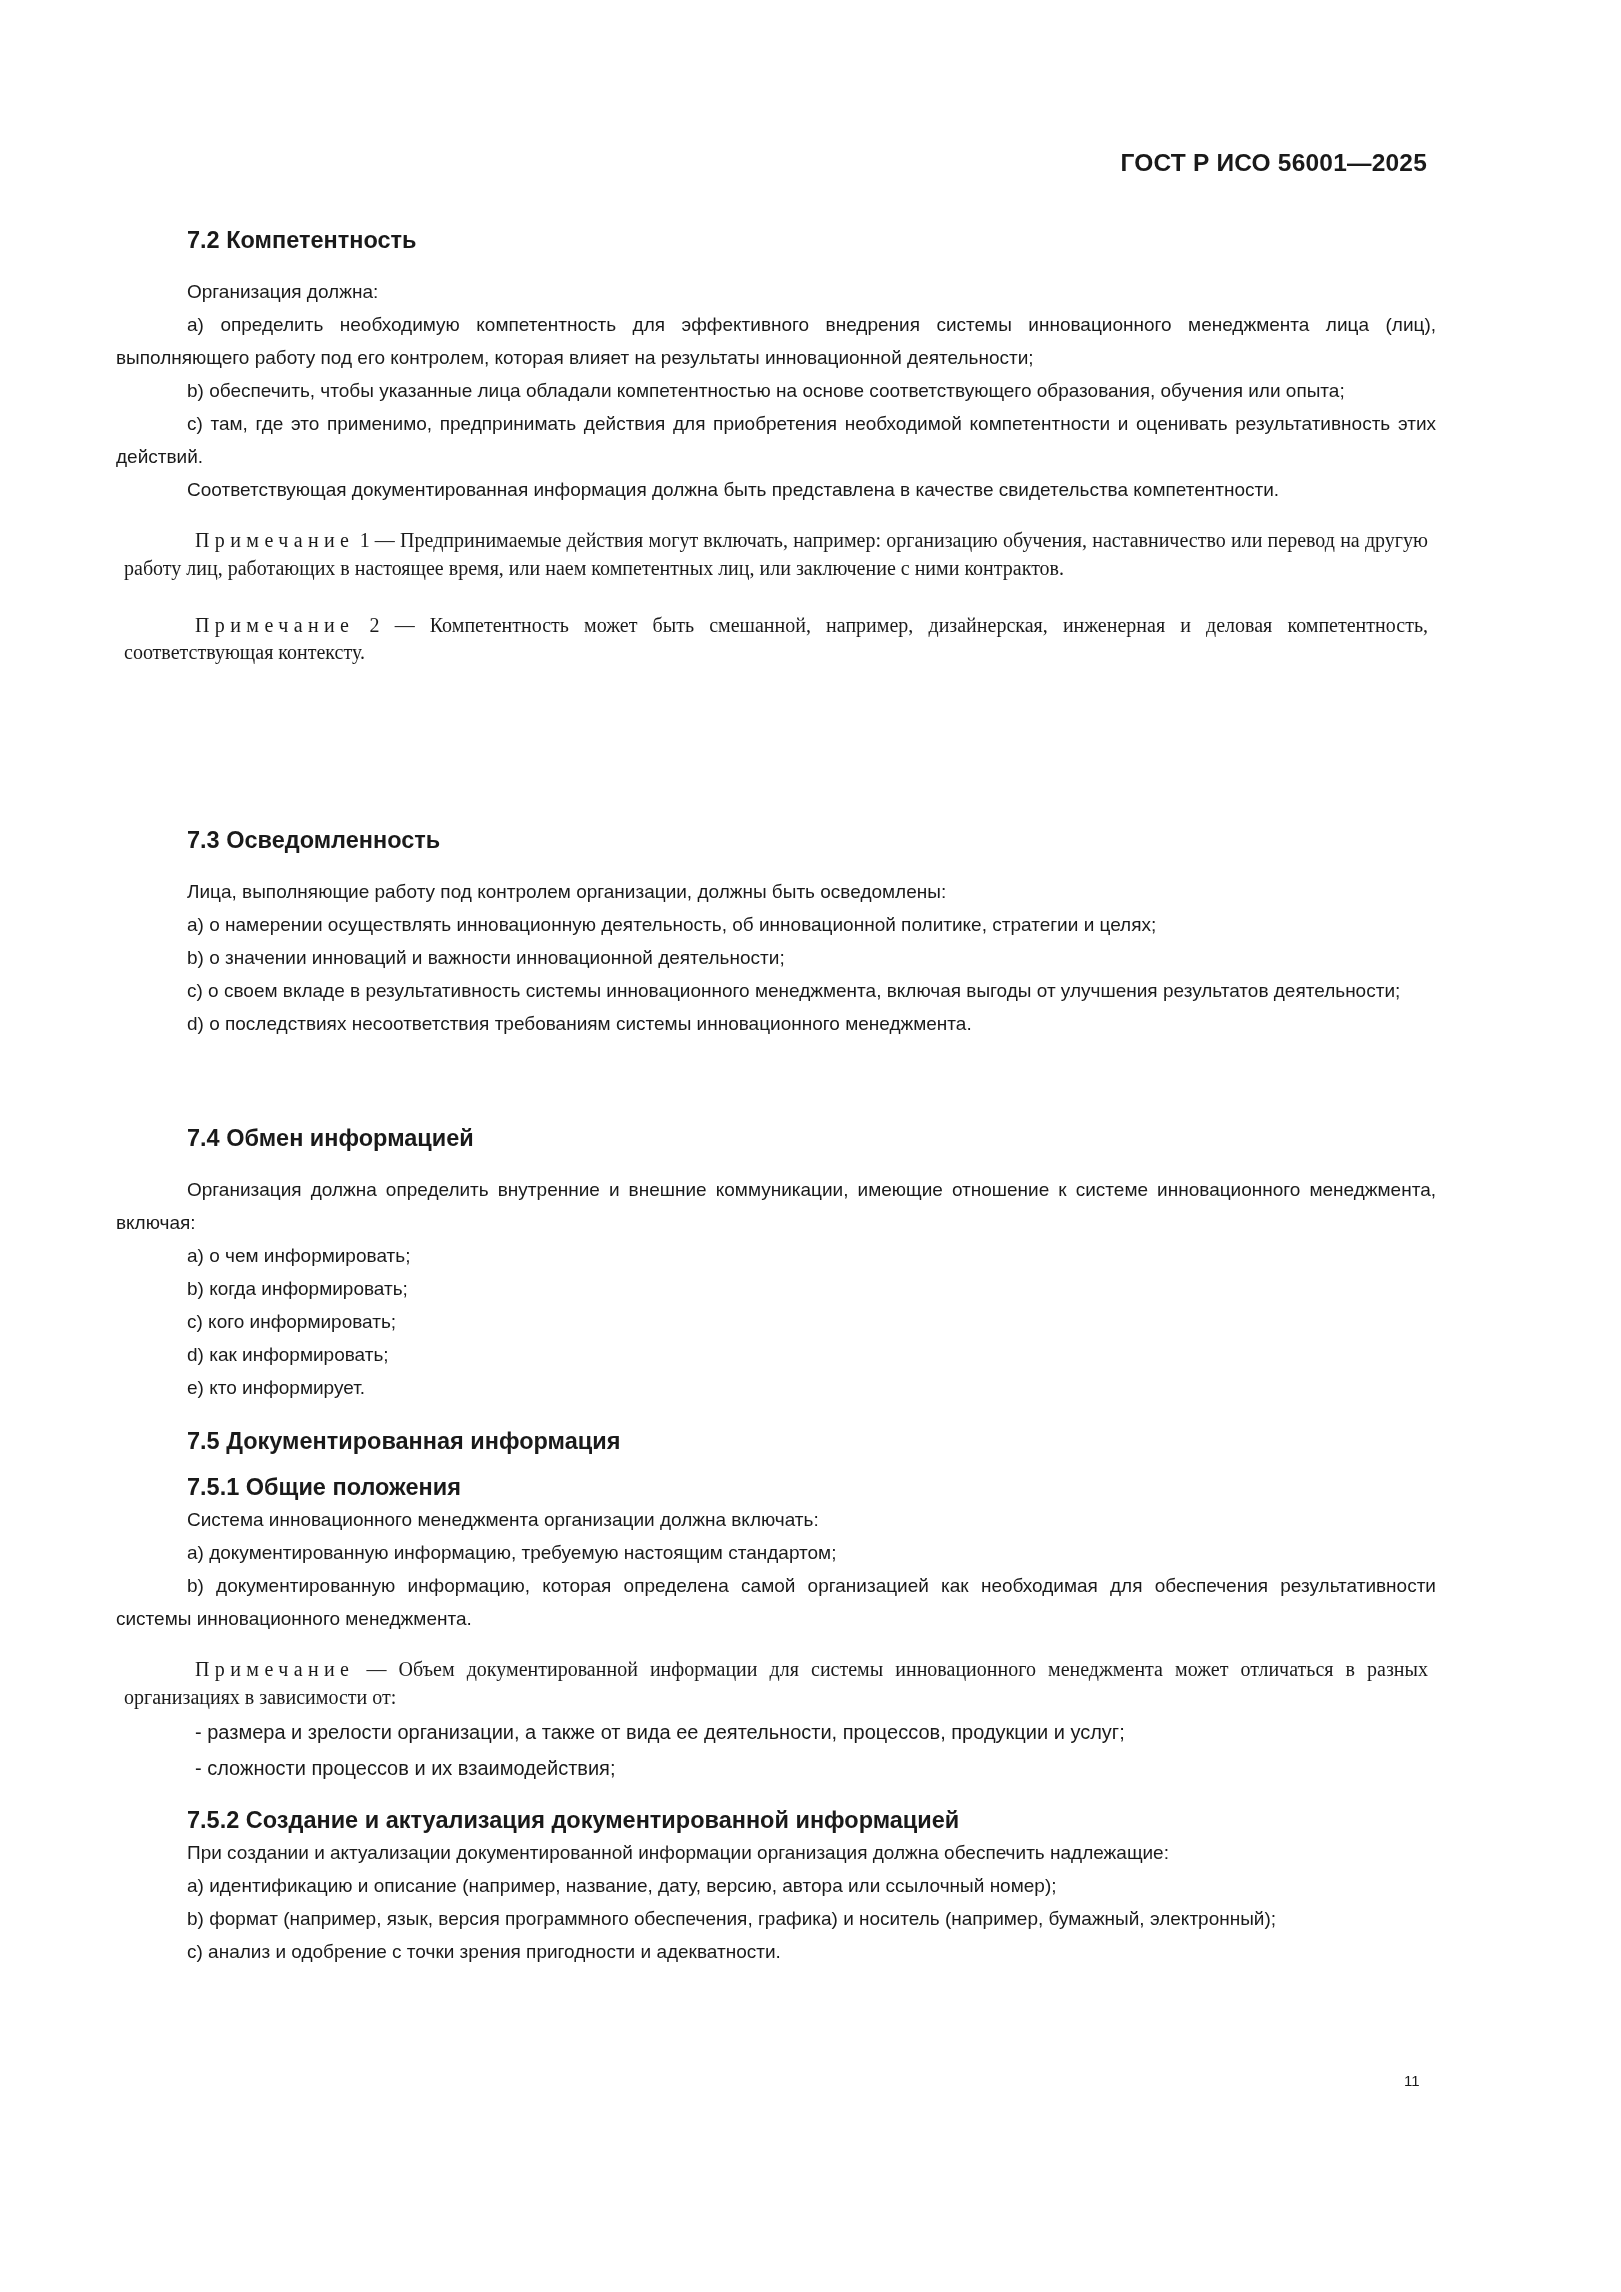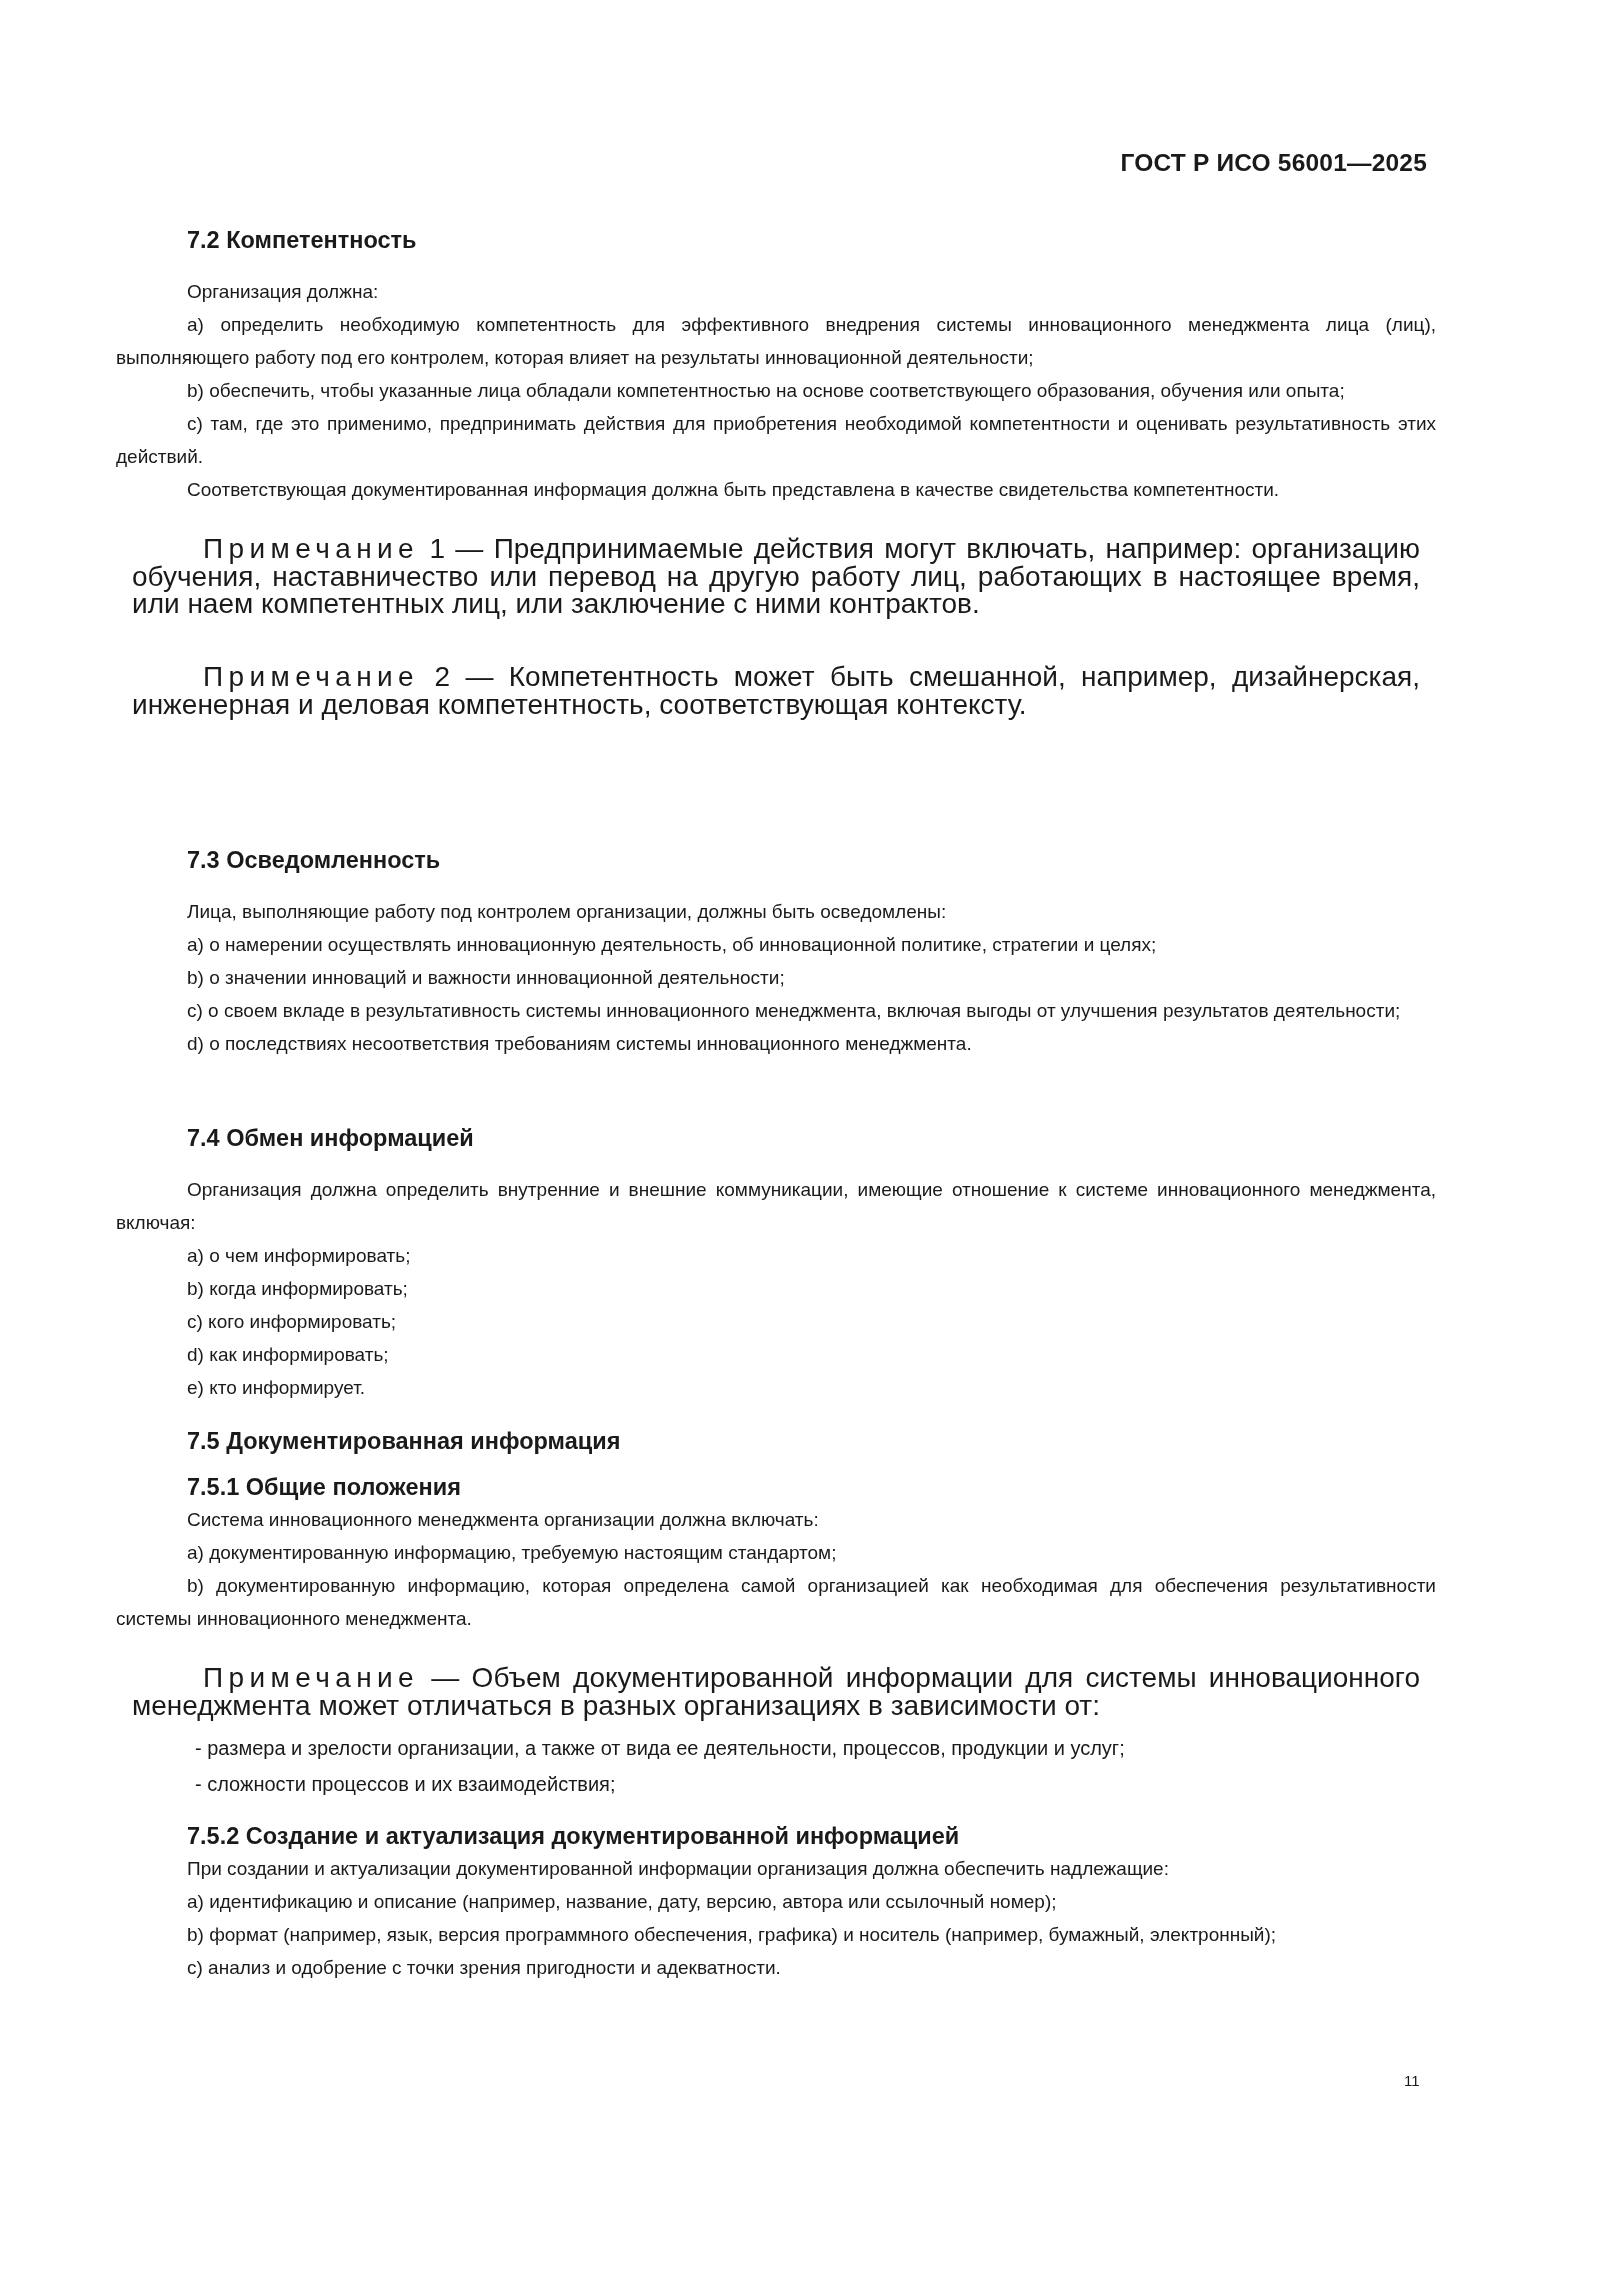--- a/index.html
+++ b/index.html
@@ -3,21 +3,21 @@
 <meta charset="utf-8">
 <style>
   html, body { margin: 0; padding: 0; background: #ffffff; }
   body { width: 1621px; height: 2293px; position: relative; overflow: hidden;
          font-family: "Liberation Sans", "DejaVu Sans", sans-serif; color: #1a1a1a; }
   .page { position: absolute; left: 0; top: 0; width: 1621px; height: 1705px; background: #fff; }
   .hdr { position: absolute; right: 194px; top: 149px; font-weight: bold; font-size: 24.5px; letter-spacing: 0.2px; }
   .block { position: absolute; left: 116px; width: 1320px; }
   .h { font-weight: bold; font-size: 23.5px; line-height: 32px; padding-left: 71px; }
   .p { font-size: 19px; line-height: 33px; text-align: justify; text-indent: 71px; margin: 0; }
-  .note { font-size: 28px; line-height: 27.4px; text-align: justify; text-indent: 71px; margin: 16px; }
+  .note { font-size: 20px; line-height: 27.4px; text-align: justify; text-indent: 71px; margin: 8px; font-family: Liberation Serif, serif; }
   .note .lbl { letter-spacing: 5.4px; }
   .dash { font-size: 20px; line-height: 27.4px; padding-left: 71px; margin: 8px; }
   .pn { position: absolute; left: 1404px; top: 2072px; font-size: 15px; }
 </style>
 </head>
 <body>
 
 <div class="page">
 
   <div class="hdr">ГОСТ Р ИСО 56001—2025</div>
@@ -29,21 +29,21 @@
     <p class="p">a) определить необходимую компетентность для эффективного внедрения системы инновационного менеджмента лица (лиц), выполняющего работу под его контролем, которая влияет на результаты инновационной деятельности;</p>
     <p class="p">b) обеспечить, чтобы указанные лица обладали компетентностью на основе соответствующего образования, обучения или опыта;</p>
     <p class="p">c) там, где это применимо, предпринимать действия для приобретения необходимой компетентности и оценивать результативность этих действий.</p>
     <p class="p">Соответствующая документированная информация должна быть представлена в качестве свидетельства компетентности.</p>
     <div style="height:13.7px"></div>
     <p class="note"><span class="lbl">Примечание</span><span> 1 — Предпринимаемые действия могут включать, например: организацию обучения, наставничество или перевод на другую работу лиц, работающих в настоящее время, или наем компетентных лиц, или заключение с ними контрактов.</span></p>
     <div style="height:13.7px"></div>
     <p class="note"><span class="lbl">Примечание</span><span> 2 — Компетентность может быть смешанной, например, дизайнерская, инженерная и деловая компетентность, соответствующая контексту.</span></p>
   </div>
 
-  <div class="block" style="top:844px;">
+  <div class="block" style="top:824px;">
     <div class="h">7.3 Осведомленность</div>
     <div style="height:18.6px"></div>
     <p class="p">Лица, выполняющие работу под контролем организации, должны быть осведомлены:</p>
     <p class="p">a) о намерении осуществлять инновационную деятельность, об инновационной политике, стратегии и целях;</p>
     <p class="p">b) о значении инноваций и важности инновационной деятельности;</p>
     <p class="p">c) о своем вкладе в результативность системы инновационного менеджмента, включая выгоды от улучшения результатов деятельности;</p>
     <p class="p">d) о последствиях несоответствия требованиям системы инновационного менеджмента.</p>
   </div>
 
   <div class="block" style="top:1122px;">

